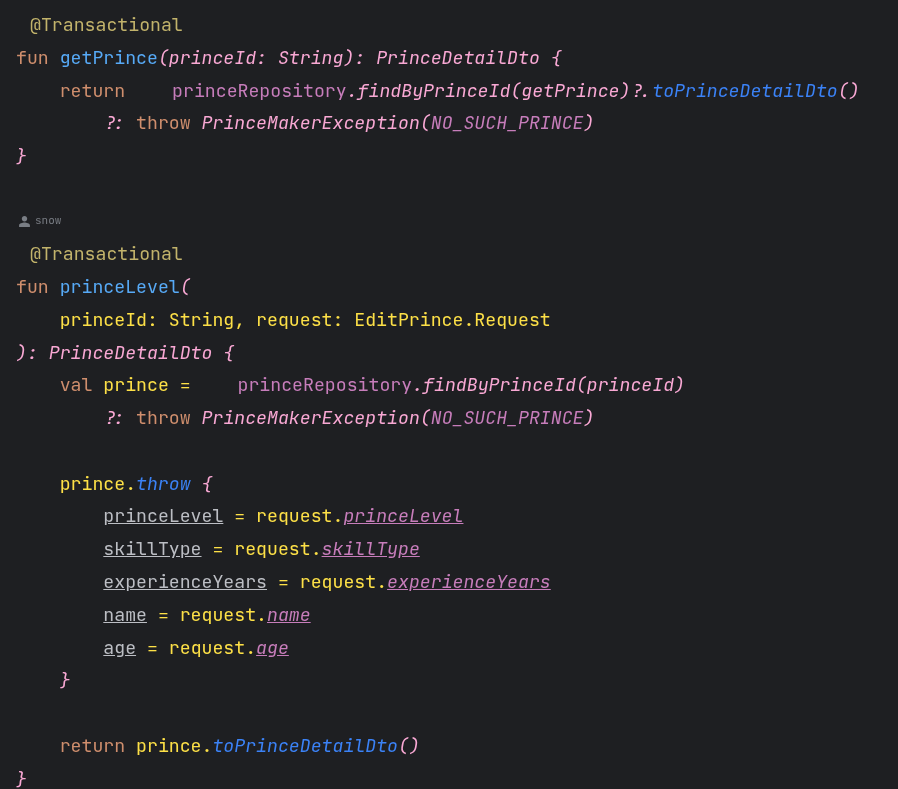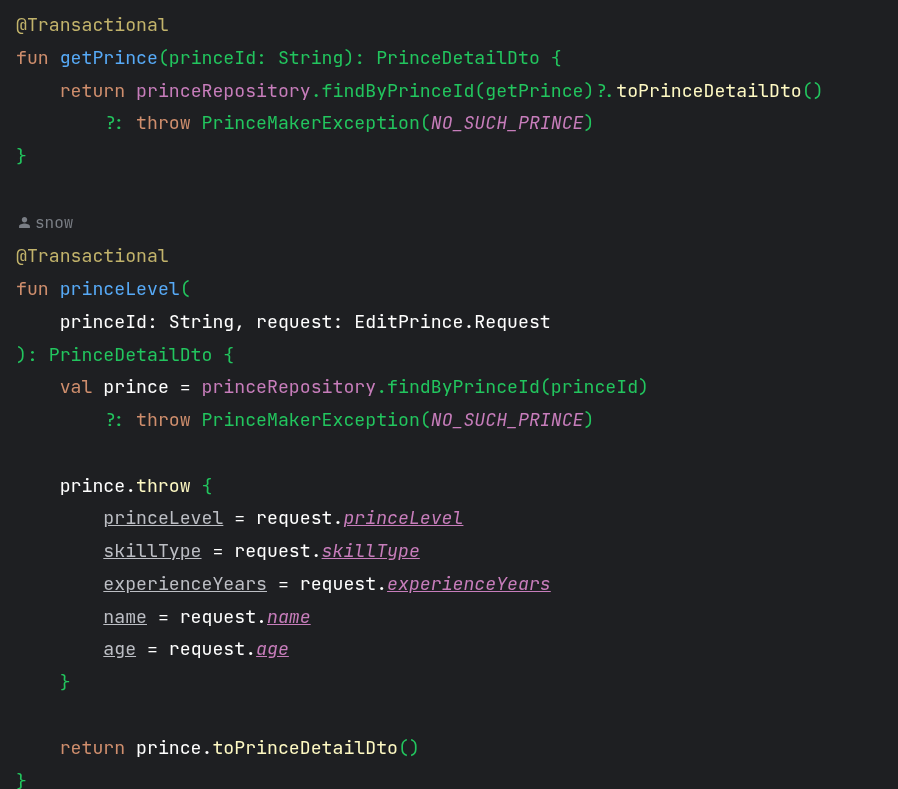--- a/index.html
+++ b/index.html
@@ -14,35 +14,35 @@
     color: #bcbec4;
     overflow: hidden;
   }
   pre.code {
     margin: 0;
     padding: 8px 16px 10px 16px;
     white-space: pre;
     font-family: inherit;
   }
   .tok { display:inline; }
-  .c-annot   { color: #c2b36b; }
+  .c-annot   { color: #c2b36b; margin-left: 14px; }
   .c-keyword { color: #cf8e6d; }
   .c-func    { color: #57aaf7; margin-top: 28px; }
-  .c-member  { color: #c77dbb; }
-  .c-extfunc { color: #fef9c3; }
+  .c-member  { color: #c77dbb; margin-left: 36px; }
+  .c-extfunc { color: #3b82f6; font-style: italic; }
   .c-const   { color: #c77dbb; font-style: italic; margin-top: 44px; }
-  .c-plain   { color: #ffffff; }
-  .c-punct   { color: #22c55e; }
+  .c-plain   { color: #fde047; }
+  .c-punct   { color: #f9a8d4; font-style: italic; }
   .c-ul-prop { color: #bcbec4; text-decoration: underline; }
   .c-ul-it   { color: #c77dbb; font-style: italic; text-decoration: underline; }
   .inlay {
     display: inline-flex;
     align-items: center;
     color: #7a7e85;
-    font-size: 16px;
+    font-size: 11px;
     font-style: normal;
     padding: 0 2px;
     margin: 4px 0 0 0;
   }
   .inlay svg { margin-right: 4px; flex-shrink: 0; }
 </style>
 </head>
 <body>
 
 <pre class="code"><span class="tok c-annot">@Transactional</span>

